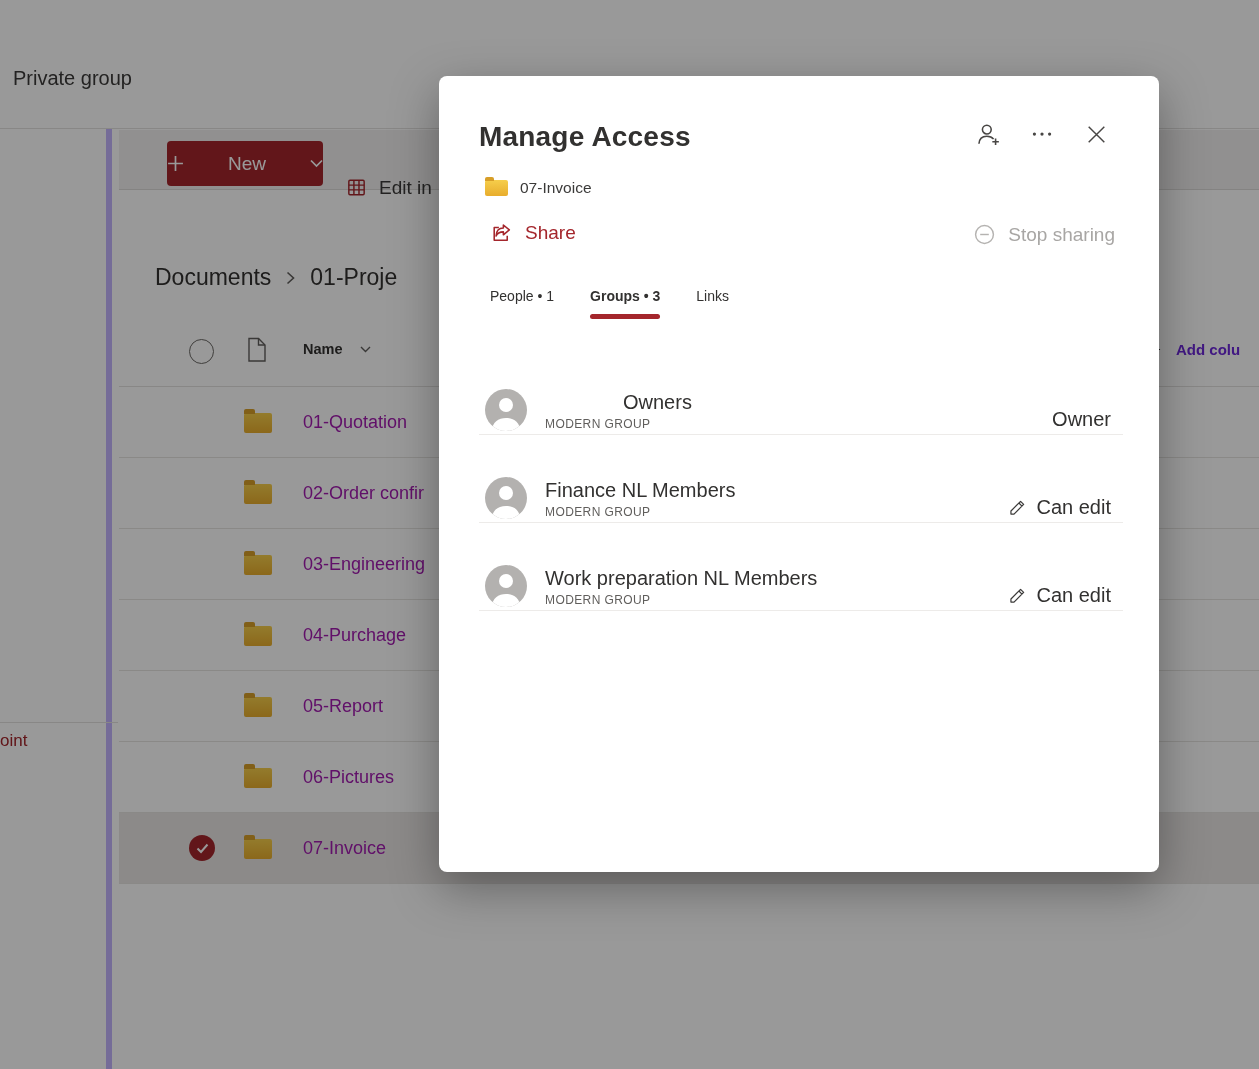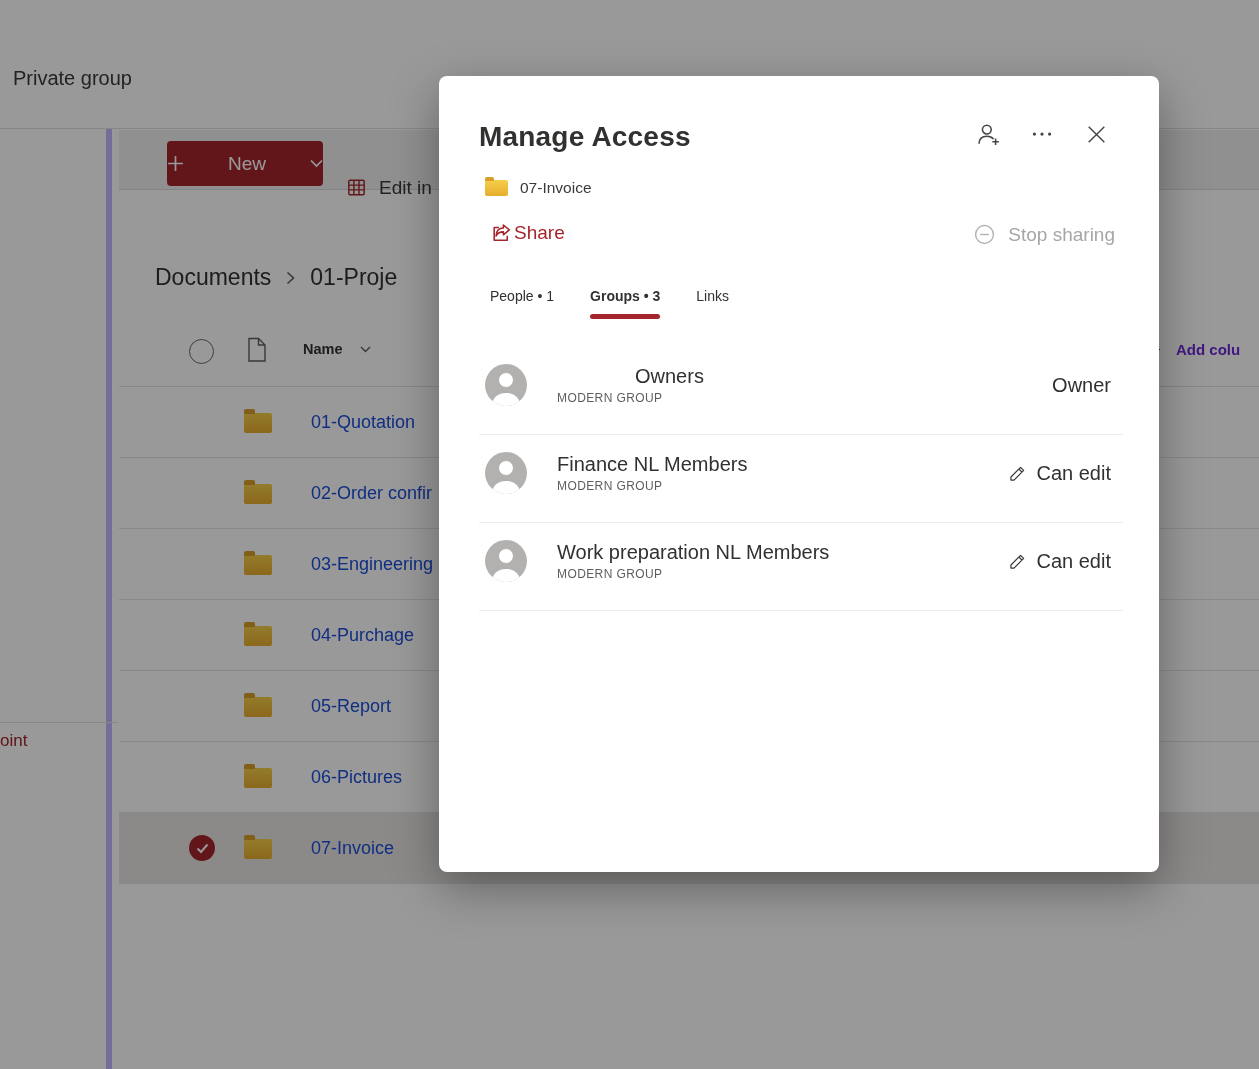--- a/index.html
+++ b/index.html
@@ -25,44 +25,44 @@
   .crumb-sep{margin:0 14px;display:flex;align-items:center;}
   
   .tbl-header{left:119px;top:330px;width:1140px;height:56px;}
   .selall{position:absolute;left:70px;top:9px;width:25px;height:25px;border:1.5px solid #6b6966;border-radius:50%;box-sizing:border-box;}
   .dococt{position:absolute;left:128px;top:7px;}
   .colname{position:absolute;left:184px;top:11px;display:flex;align-items:center;gap:17px;font-size:14.5px;font-weight:700;color:#323130;}
   .addcol{position:absolute;left:1027px;top:11px;display:flex;align-items:center;gap:15px;font-size:15px;font-weight:700;color:#6d28d9;white-space:nowrap;}
   .rows{left:119px;top:386px;width:1140px;border-top:1px solid #e3e1df;}
   .row{position:relative;height:70px;border-bottom:1px solid #e6e4e2;display:flex;align-items:center;}
   .row.selected{background:#e9e7e5;}
-  .row .label{position:absolute;left:192px;font-size:18px;color:#1d4ed8;}
+  .row .label{position:absolute;left:184px;font-size:18px;color:#a21caf;}
   .folder{position:relative;width:28px;height:20px;background:linear-gradient(180deg,#f6ce4b,#e8ad2d);border-radius:2px;}
   .folder::before{content:"";position:absolute;top:-4px;left:0;width:11px;height:5px;background:#d79e28;border-radius:2px 2px 0 0;}
   .row .folder{position:absolute;left:125px;top:26px;}
   .checkcircle{position:absolute;left:70px;top:22px;width:26px;height:26px;border-radius:50%;background:#a4262c;display:flex;align-items:center;justify-content:center;}
   
   .overlay{left:0;top:0;width:1259px;height:1069px;background:rgba(0,0,0,0.40);z-index:5;}
   
   .dialog{left:439px;top:76px;width:720px;height:796px;background:#fff;border-radius:8px;
     box-shadow:0 16px 48px rgba(0,0,0,0.35);z-index:10;}
   .dlg-title{position:absolute;left:40px;top:45px;font-size:28px;font-weight:700;color:#323130;letter-spacing:.2px;}
   .dlg-icons{position:absolute;top:44px;right:49px;display:flex;gap:26px;align-items:center;}
   .dlg-iconbtn{width:28px;height:28px;display:flex;align-items:center;justify-content:center;}
   .dlg-item{position:absolute;left:46px;top:103px;display:flex;align-items:center;gap:12px;font-size:15.5px;color:#3b3a39;}
   .folder.small{width:23px;height:16px;}
   .folder.small::before{width:9px;height:4px;top:-3px;}
-  .share-row{position:absolute;left:50px;top:144px;display:flex;align-items:center;font-size:19px;color:#a4262c;}
+  .share-row{position:absolute;left:50px;top:144px;display:flex;align-items:center;gap:11px;font-size:19px;color:#a4262c;}
   .stop-row{position:absolute;right:44px;top:147px;display:flex;align-items:center;gap:12px;font-size:19px;color:#a8a6a4;}
   .tabs{position:absolute;left:51px;top:212px;display:flex;gap:36px;font-size:14px;color:#323130;}
   .tab{position:relative;padding-bottom:15px;}
   .tab.selected{font-weight:700;}
   .tab.selected::after{content:"";position:absolute;left:0;right:0;bottom:0;height:5px;border-radius:3px;background:#a4262c;}
   .glist{position:absolute;left:0;top:271px;width:720px;}
-  .grow{position:relative;height:88px;display:flex;align-items:center;padding:0 48px 12px 46px;box-sizing:border-box;gap:12px;}
+  .grow{position:relative;height:88px;display:flex;align-items:flex-end;padding:0 48px 4px 46px;box-sizing:border-box;}
   .grow::after{content:"";position:absolute;left:40px;right:36px;bottom:0;height:1px;background:#edebe9;}
   .avatar{width:42px;height:42px;border-radius:50%;background:#b3b1af;overflow:hidden;flex:none;display:flex;align-items:flex-end;justify-content:center;}
   .gname{margin-left:18px;flex:1;min-width:0;}
   .gname .nm{font-size:20px;color:#323130;line-height:1.15;}
   .gname.indent .nm{padding-left:78px;}
   .gname .tp{font-size:12px;color:#605e5c;letter-spacing:.4px;margin-top:3px;}
   .grole{display:flex;align-items:center;gap:9px;font-size:20px;color:#323130;white-space:nowrap;}
   svg{display:block;}
 </style>
 </head>

